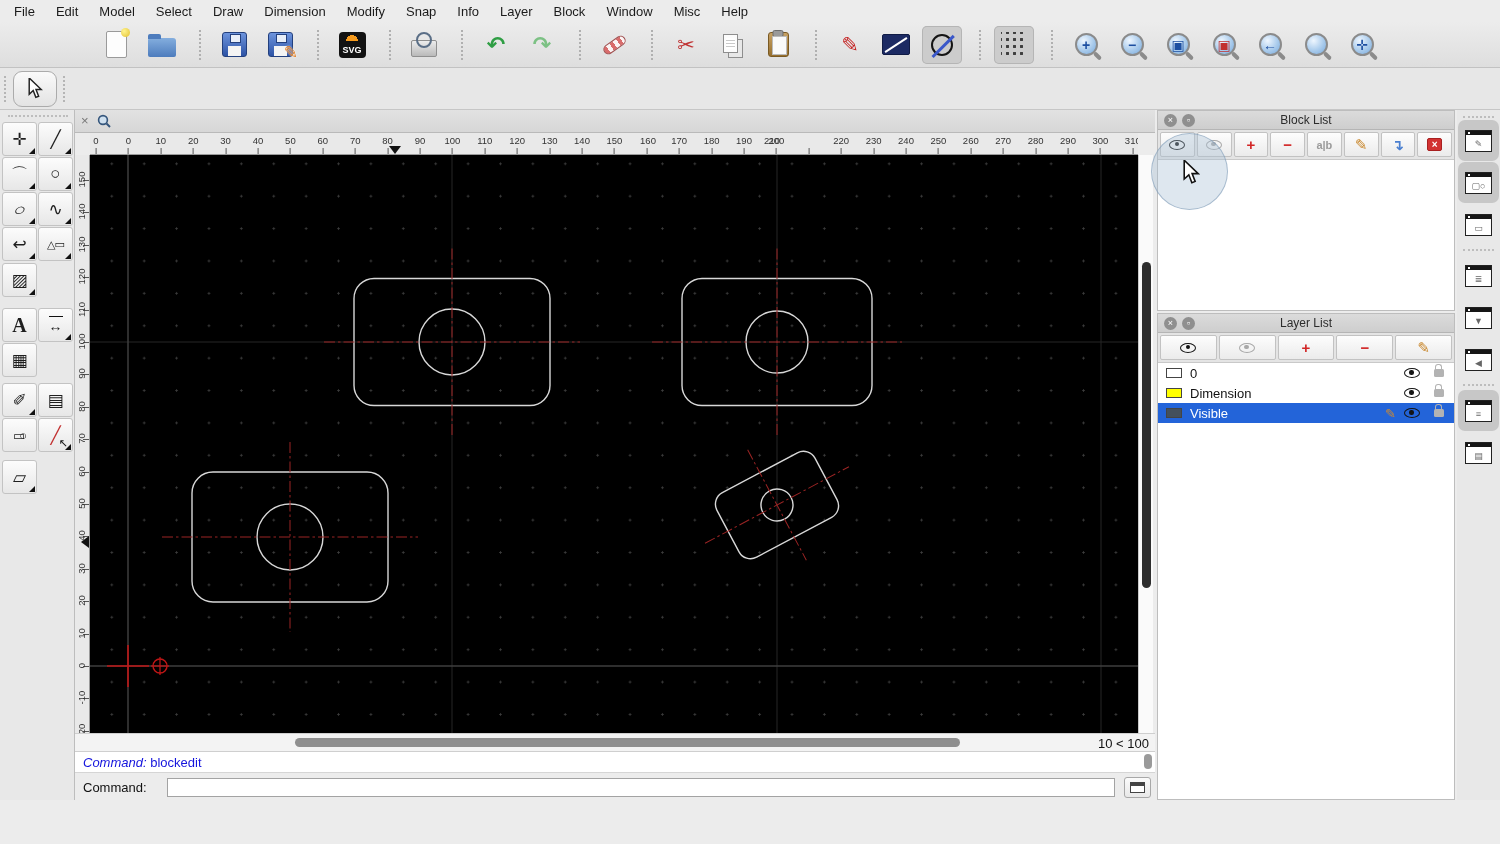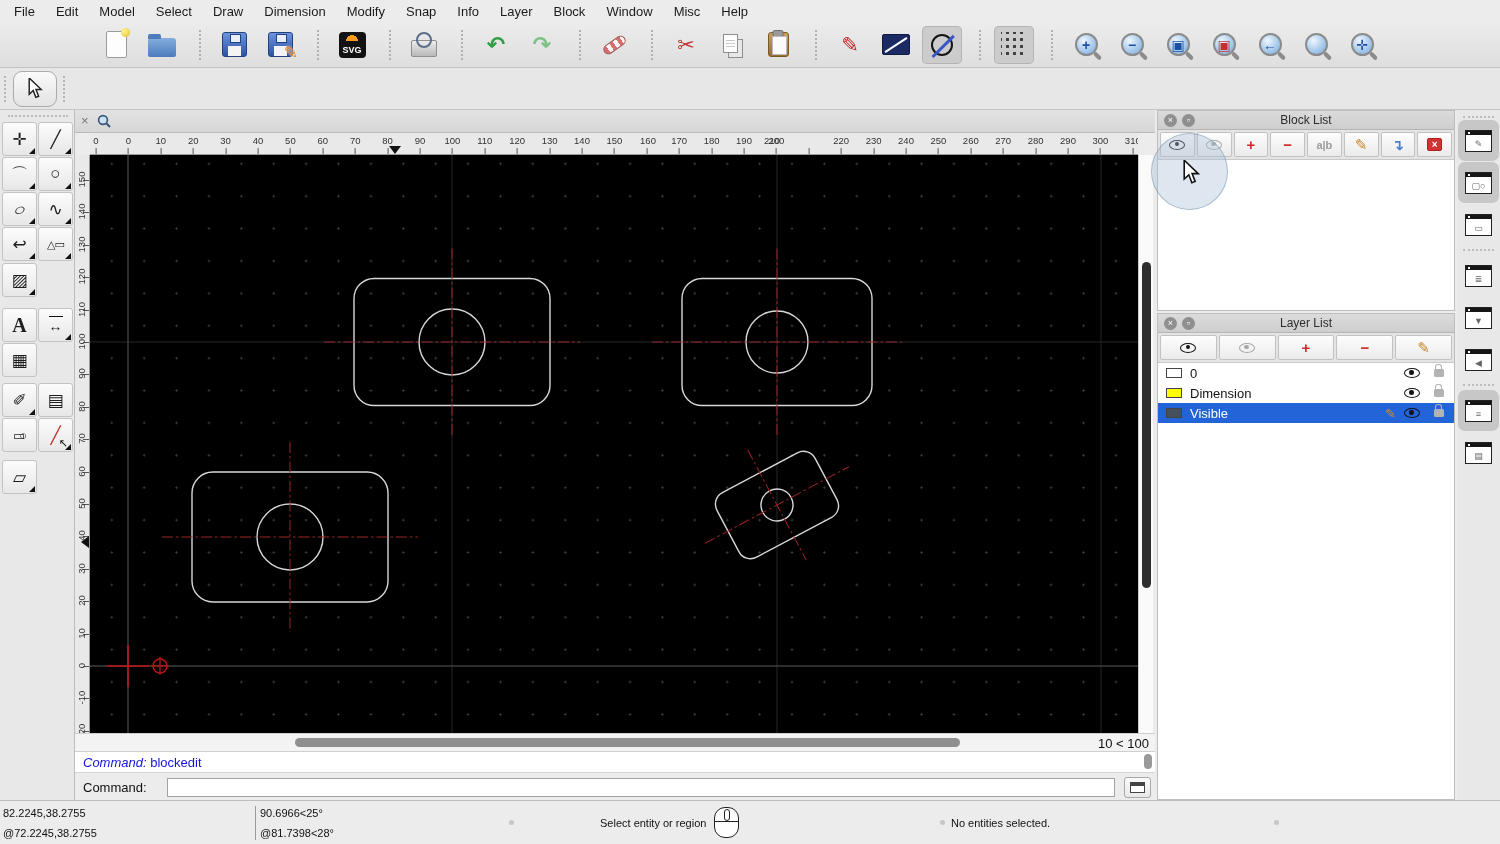--- a/index.html
+++ b/index.html
@@ -526,33 +526,20 @@
     <div id="histthumb"></div>
     <div id="inputrow">
       <span id="cmd-label">Command:</span>
       <input id="cmd-input" value="" style="">
       <div id="cmd-winbtn">
         <span class="winmini"></span>
       </div>
     </div>
   </div>
 
-  <div id="statusbar">
-    <div id="sb-abs">82.2245,38.2755</div>
-    <div id="sb-rel">@72.2245,38.2755</div>
-    <div id="sb-sep"></div>
-    <div id="sb-abspolar">90.6966&lt;25°</div>
-    <div id="sb-relpolar">@81.7398&lt;28°</div>
-    <div id="sb-hint">Select entity or region</div>
-    <div id="mouse-icon"></div>
-    <div id="sb-selinfo">No entities selected.</div>
-  <div class="sb-dot" style="left: 509px;"></div>
-      <div class="sb-dot" style="left: 940px;"></div>
-      <div class="sb-dot" style="left: 1274px;"></div>
-    </div>
 
   <div class="panel" id="block-panel" style="top:110px;height:201px;">
     <div class="panel-title">
       <span class="tbtn" style="left:6px;">×</span>
       <span class="tbtn" style="left:24px;">▫</span>
       <span>Block List</span>
     </div>
     <div class="panel-tools" id="blocktools">
         <div class="pt-btn">
           <span class="eye"></span>

